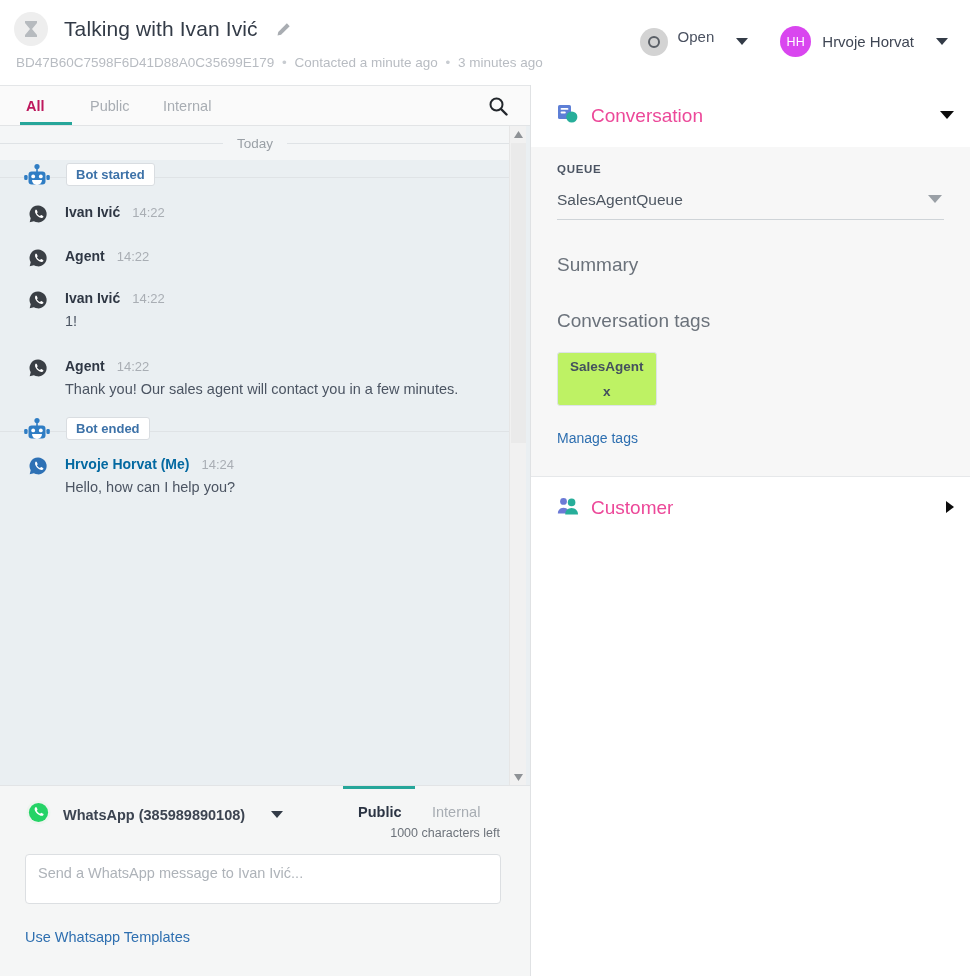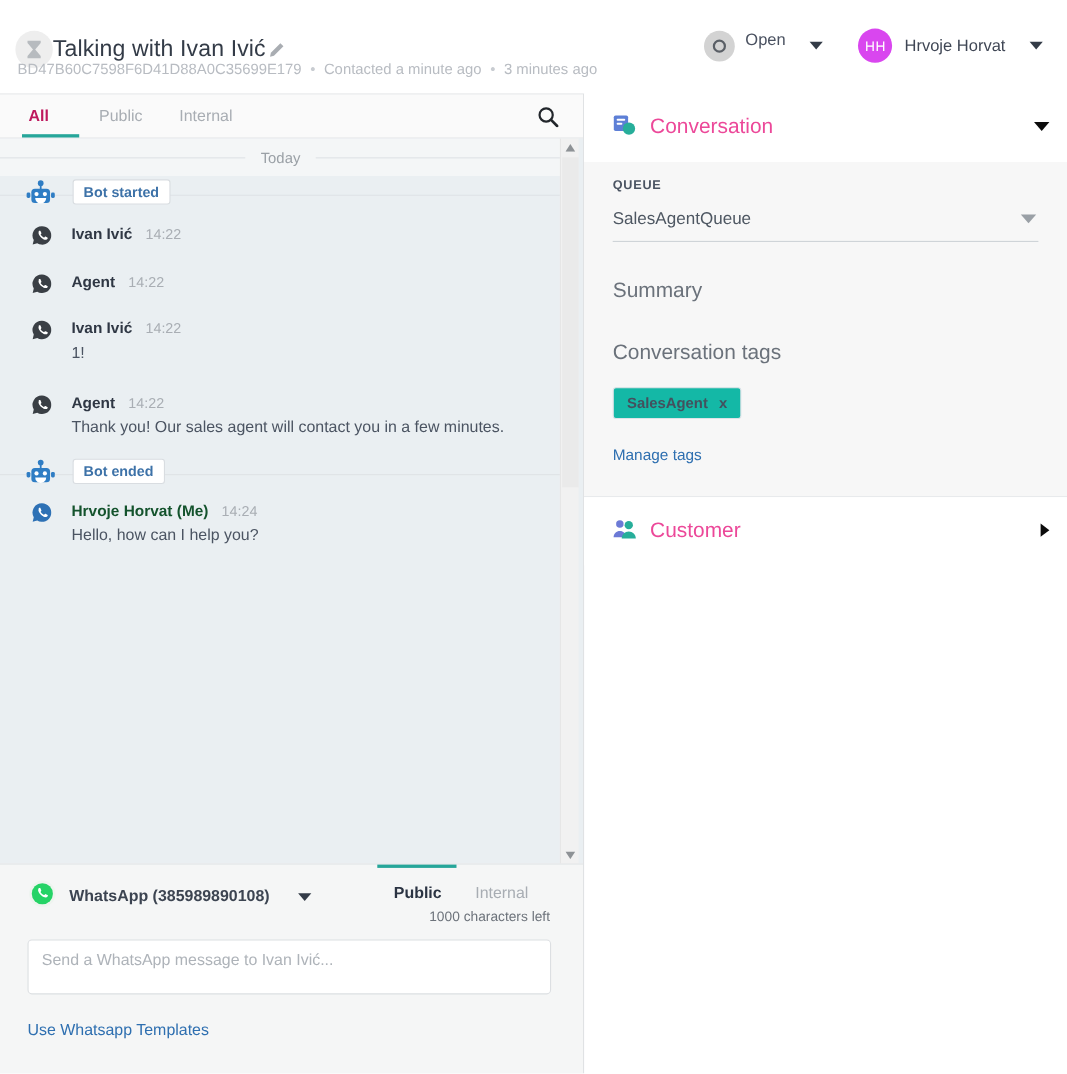--- a/index.html
+++ b/index.html
@@ -12,22 +12,22 @@
     color: #3c4858;
   }
   #app { position: relative; width: 970px; height: 976px; }
 
   
   .topbar {
     position: absolute; left: 0; top: 0; width: 970px; height: 85px;
     background: #ffffff;
   }
   .hdr-left {
-    position: absolute; left: 14px; top: 28px;
-    display: flex; align-items: center; gap: 0;
+    position: absolute; left: 14px; top: 12px;
+    display: flex; align-items: center; gap: 16px;
   }
   .avatar-circle {
     width: 34px; height: 34px; border-radius: 50%;
     background: #eeeeee; display: flex; align-items: center; justify-content: center;
   }
   .hourglass { display:block; }
   .conv-title {
     font-size: 21px; color: #333b47; font-weight: 400; letter-spacing: .1px;
     white-space: nowrap;
   }
@@ -106,21 +106,21 @@
   .bot-lbl {
     position: absolute; left: 66px; top: 3px;
     background: #ffffff; border: 1px solid #d9dde1; border-radius: 3px;
     padding: 3px 9px; font-size: 13px; color: #3d72a8; font-weight: bold;
   }
 
   .msg { position: relative; padding: 10px 0 4px 0; }
   .msg-ico { position: absolute; left: 29px; top: 11px; }
   .msg-head { margin-left: 65px; display: flex; align-items: baseline; gap: 12px; }
   .msg-name { font-size: 14px; font-weight: bold; color: #2f3744; }
-  .msg-name.out { color: #14532d; }
+  .msg-name.out { color: #0369a1; }
   .msg-time { font-size: 13px; color: #a9aeb4; }
   .msg-body {
     margin-left: 65px; margin-top: 5px; font-size: 14.5px; color: #4b5462;
     line-height: 21px; max-width: 430px; white-space: pre-wrap;
   }
 
   
   .vscroll {
     position: absolute; right: 4px; top: 40px; width: 17px; height: 660px;
     background: #f1f1f1; border-left: 1px solid #e6e6e6;
@@ -212,22 +212,22 @@
   .sub-head { font-size: 19px; color: #6b727b; font-weight: 400; margin-top: 34px; }
   .summary-box {
     margin-top: 18px; width: 383px; height: 148px;
     border: 1px solid #c9d6e0; border-radius: 3px; background: #ffffff;
     padding: 12px 14px; font-size: 14.5px; color: #b3b8be;
     font-family: "Liberation Sans", sans-serif; resize: none; outline: none;
   }
   .summary-box::placeholder { color: #b3b8be; }
   .tag-pill {
     display: inline-flex; align-items: center; gap: 10px; margin-top: 20px;
-    background: #14b8a6; border: 1px solid #dde3e8; border-radius: 3px;
-    padding: 6px 12px; font-size: 13.5px; font-weight: bold; color: #44505e;
+    background: #bef264; border: 1px solid #dde3e8; border-radius: 3px;
+    padding: 6px 12px; font-size: 13.5px; font-weight: bold; color: #44505e; flex-direction: column;
   }
   .tag-x { color: #44505e; cursor: pointer; font-weight: bold; }
   .manage-link {
     display: block; margin-top: 24px; font-size: 14px; color: #2e6fb0; cursor: pointer;
   }
 </style>
 </head>
 <body>
 
 <div id="app">

